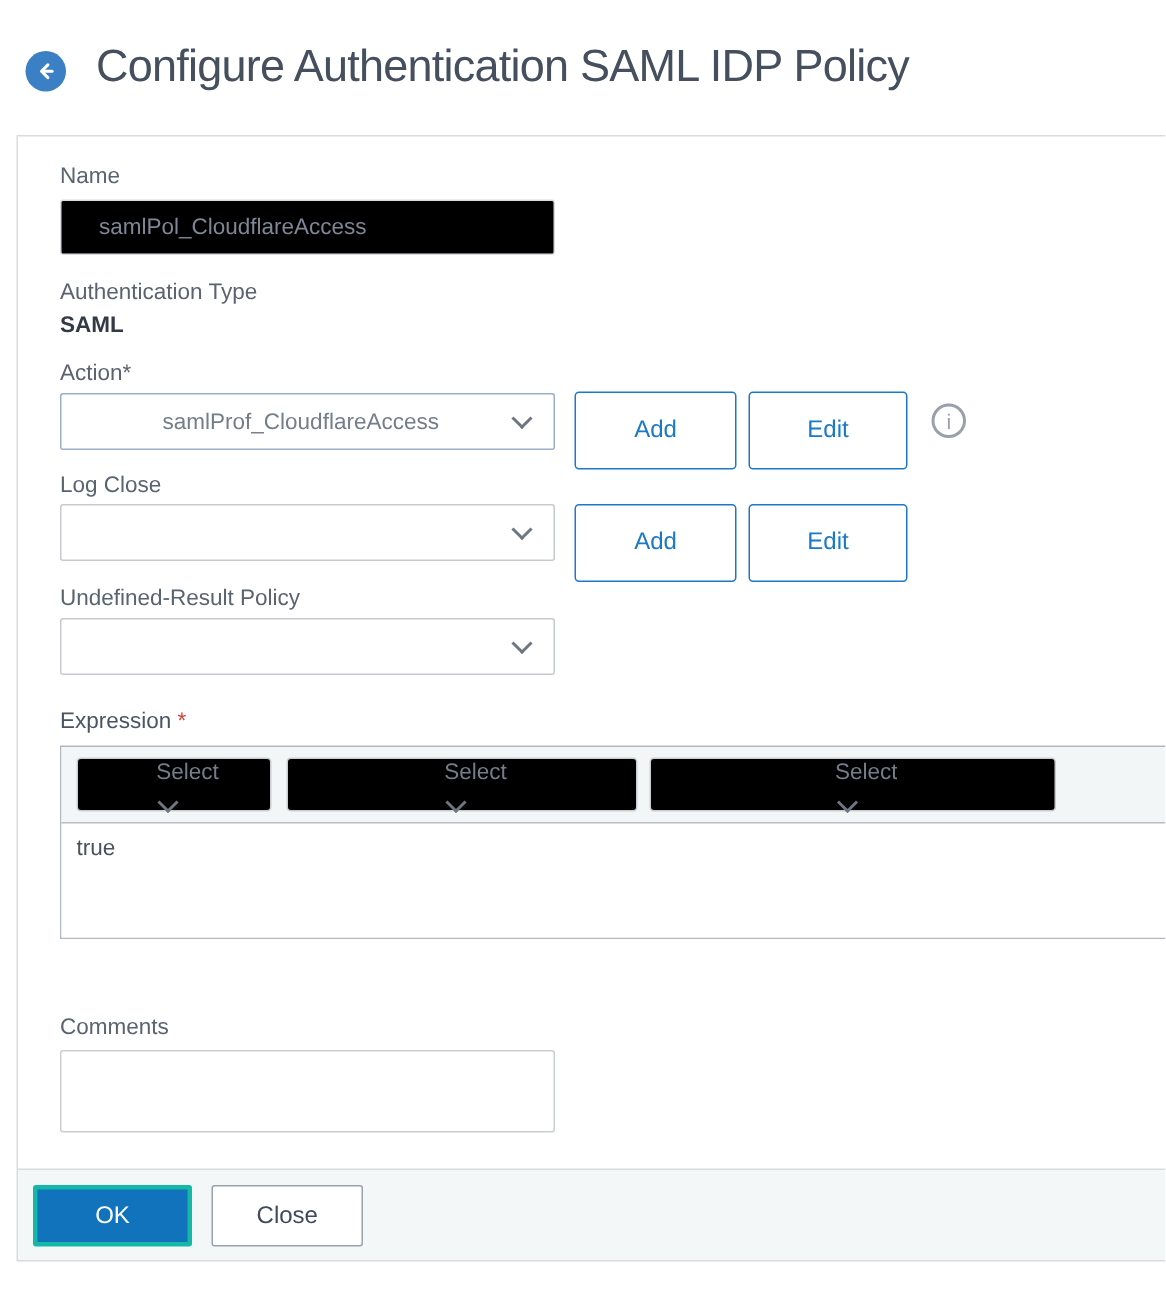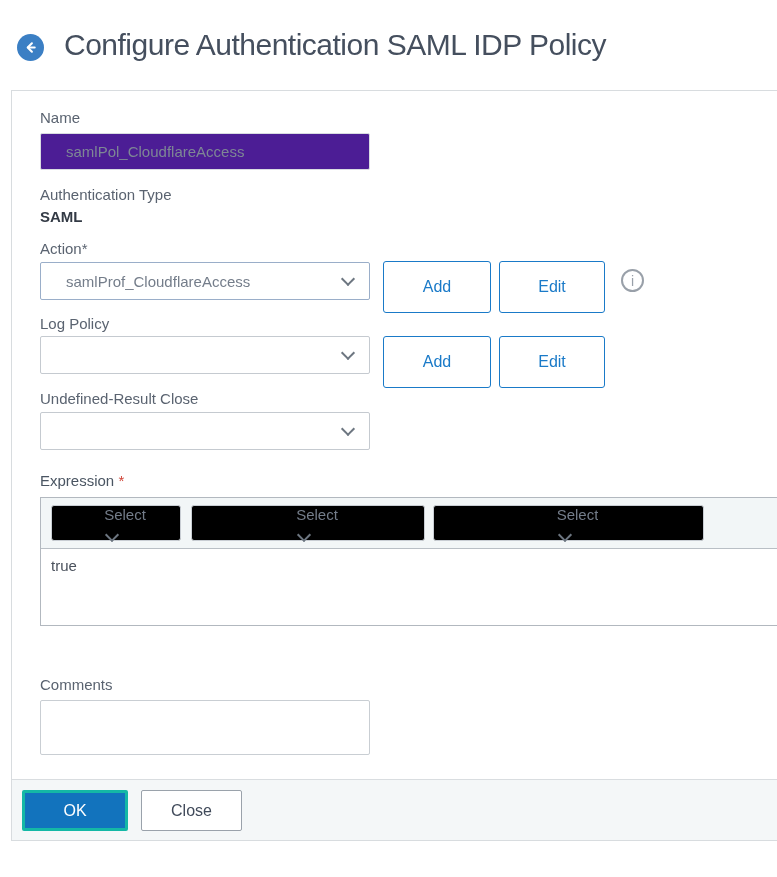--- a/index.html
+++ b/index.html
@@ -14,29 +14,29 @@
   .page-title { position:absolute; left:64px; top:28px; font-size:30px; font-weight:400; color:#454f5e;
                 letter-spacing:-0.5px; white-space:nowrap; }
 
   
   .panel { position:absolute; left:11px; top:90px; width:799px; height:751px;
            border:1px solid #d8dcdf; background:#fff; }
 
   .lbl { position:absolute; font-size:15px; color:#5a6370; white-space:nowrap; }
   .static-val { position:absolute; font-size:15px; font-weight:700; color:#333a45; }
 
-  .txt-input { position:absolute; left:28px; width:330px; height:37px; background:#4c1d95;
+  .txt-input { position:absolute; left:28px; width:330px; height:37px; background:#000000;
                border:1px solid #d9dce1; color:#7e8795; font-size:15px; padding:0 10px 0 25px;
                font-family:"Liberation Sans", sans-serif; border-radius:2px; }
 
   .select { position:absolute; height:38px; background:#fff; border:1px solid #c5cad0; border-radius:2px;
             display:flex; align-items:center; cursor:pointer; }
   .select .select-val { flex:1; font-size:15px; color:#747d8a; padding-left:25px; white-space:nowrap;
                         overflow:hidden; }
-  .select.filled { border-color:#9aaec9; }
+  .select.filled { border-color:#9aaec9;text-align:center; }
   .chev { width:10px; height:10px; border-right:2px solid #6d7681; border-bottom:2px solid #6d7681;
           transform:rotate(45deg); margin:-5px 16px 0 8px; flex:0 0 auto; }
 
   .btn-outline-blue { position:absolute; height:52px; background:#fff; border:1px solid #1a7ac8;
                       border-radius:3px; color:#1a7ac8; font-size:16px; cursor:pointer;
                       font-family:"Liberation Sans", sans-serif; }
   .info-icon { position:absolute; width:23px; height:23px; border:2px solid #99a0a9; border-radius:50%;
                color:#99a0a9; font-size:14px; display:flex; align-items:center; justify-content:center;
                cursor:pointer; background:#fff; }
   .req { color:#d04437; }
@@ -92,29 +92,29 @@
 
     <span class="lbl" style="left:28px; top:149px;">Action*</span>
     <div class="select filled" style="left:28px; top:171px; width:330px;">
       <span class="select-val">samlProf_CloudflareAccess</span>
       <span class="chev"></span>
     </div>
     <button class="btn-outline-blue" style="left:371px; top:170px; width:108px;">Add</button>
     <button class="btn-outline-blue" style="left:487px; top:170px; width:106px;">Edit</button>
     <span class="info-icon" style="left:609px; top:178px;">i</span>
 
-    <span class="lbl" style="left:28px; top:224px;">Log Policy</span>
+    <span class="lbl" style="left:28px; top:224px;">Log Close</span>
     <div class="select" style="left:28px; top:245px; width:330px;">
       <span class="select-val"></span>
       <span class="chev"></span>
     </div>
     <button class="btn-outline-blue" style="left:371px; top:245px; width:108px;">Add</button>
     <button class="btn-outline-blue" style="left:487px; top:245px; width:106px;">Edit</button>
 
-    <span class="lbl" style="left:28px; top:299px;">Undefined-Result Close</span>
+    <span class="lbl" style="left:28px; top:299px;">Undefined-Result Policy</span>
     <div class="select" style="left:28px; top:321px; width:330px;">
       <span class="select-val"></span>
       <span class="chev"></span>
     </div>
 
     <span class="lbl" style="left:28px; top:381px; color:#4a5562;"><span>Expression</span>&nbsp;<span class="req">*</span></span>
 
     <div class="expr-box">
       <div class="expr-toolbar">
         <div class="select expr-sel-1">

